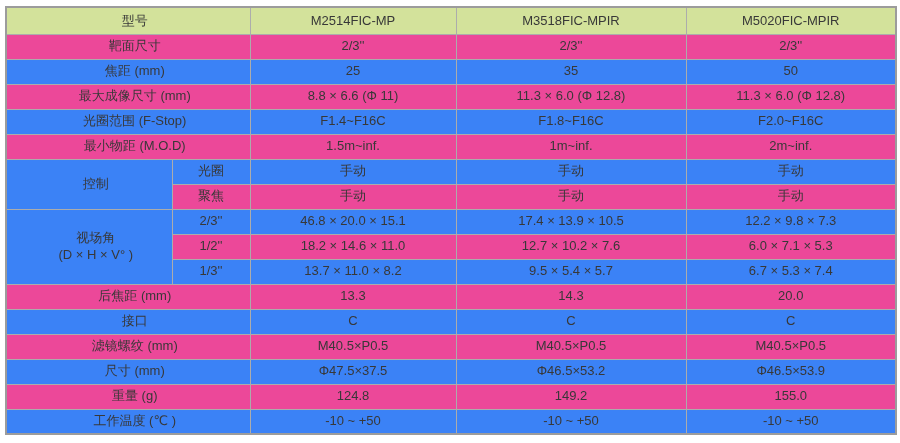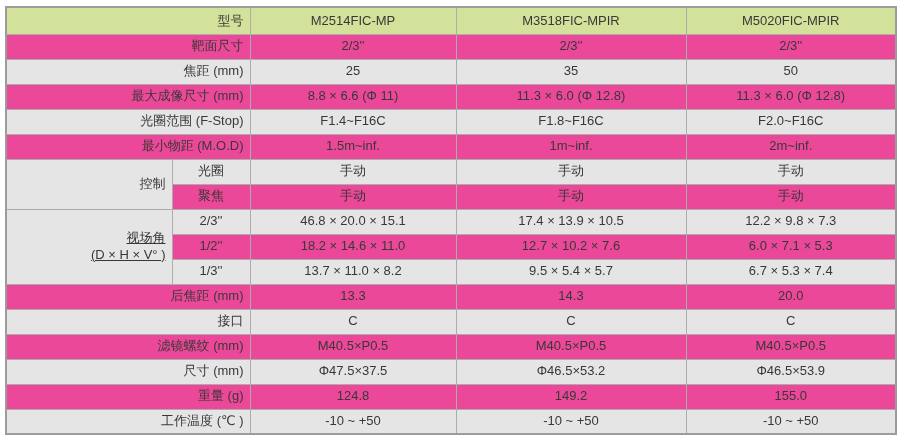--- a/index.html
+++ b/index.html
@@ -27,28 +27,28 @@
     border: 1px solid #acacac;
     height: 25px;
     padding: 2px 6px;
     font-weight: normal;
     text-align: center;
     vertical-align: middle;
     line-height: 1.25;
   }
   table.spec tr.hdr th { height: 27px; background: #d3e29b; }
   table.spec .lbl {
-    text-align: right;
+    text-align: center;
     padding-left: 19px;
     margin-left: 24px;
   }
   table.spec tr.alt td { background: #ec4899; }
-  table.spec tr.plain td { background: #e5e5e5; }
+  table.spec tr.plain td { background: #3b82f6; }
   table.spec td.merged { background: #ffffff; }
-  .fov-line { display: block; text-decoration: underline; }
+  .fov-line { display: block; }
 </style>
 </head>
 <body>
 
 <div class="page">
   <table class="spec">
     <colgroup>
       <col style="width:166px">
         <col style="width:78px">
       <col style="width:206px">

